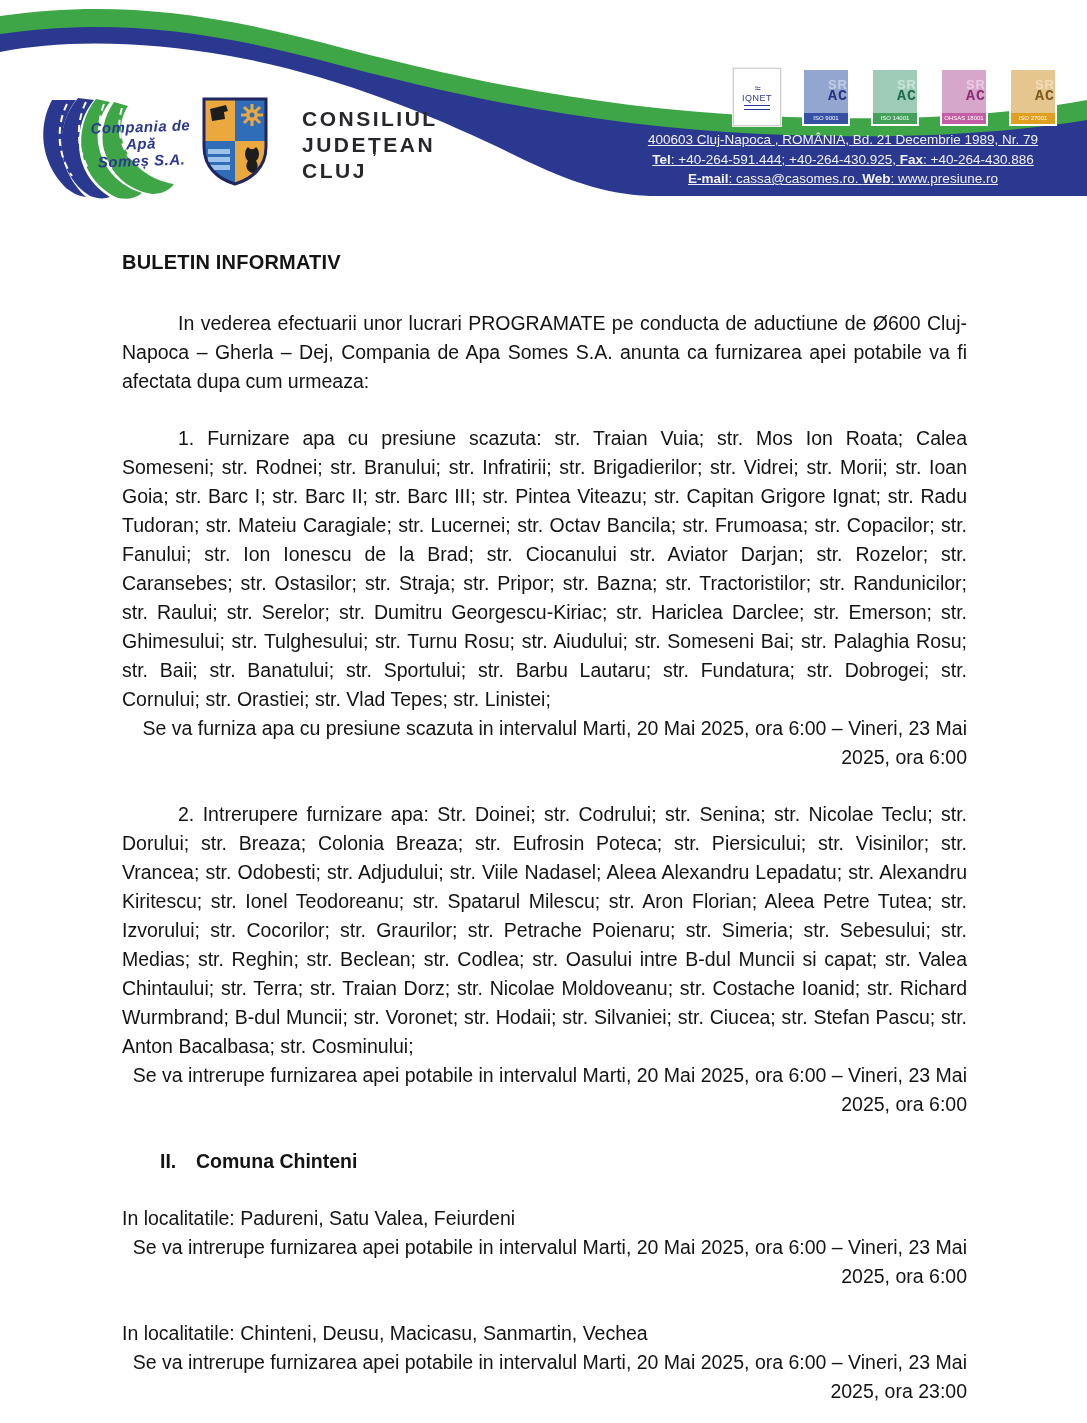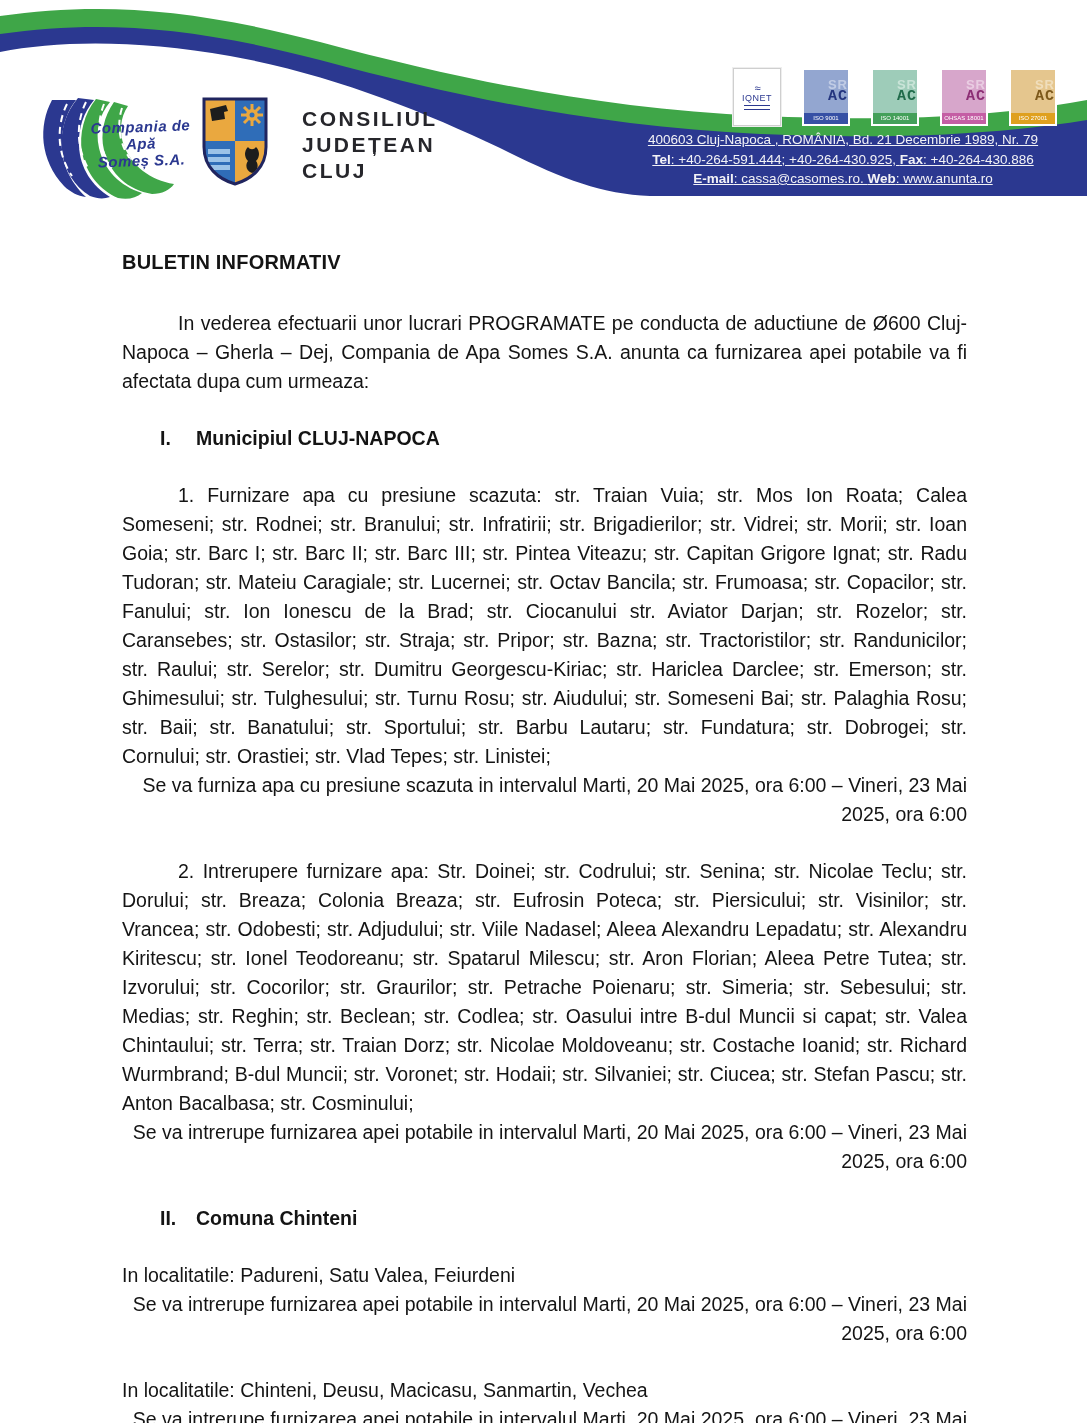--- a/index.html
+++ b/index.html
@@ -187,31 +187,28 @@
         <div class="sr">SR</div>
         <div class="ac">AC</div>
       </div>
       <div class="band">ISO 27001</div>
     </div>
   </div>
 
   <div class="contact">
     <div><span>400603 Cluj-Napoca , ROMÂNIA, Bd. 21 Decembrie 1989, Nr. 79</span></div>
     <div><span class="b">Tel</span><span>: +40-264-591.444; +40-264-430.925, </span><span class="b">Fax</span><span>: +40-264-430.886</span></div>
-    <div><span class="b">E-mail</span><span>: cassa@casomes.ro. </span><span class="b">Web</span><span>: www.anunta.ro</span></div>
+    <div><span class="b">E-mail</span><span>: cassa@casomes.ro. </span><span class="b">Web</span><span>: www.presiune.ro</span></div>
   </div>
 
   <div class="doc">
     <div class="doc-title">BULETIN INFORMATIV</div>
 
     <div class="para mb"><span>In vederea efectuarii unor lucrari </span><span class="b">PROGRAMATE</span><span> pe conducta de aductiune de Ø600 Cluj-Napoca – Gherla – Dej, Compania de Apa Somes S.A. </span><span class="b">anunta ca furnizarea apei potabile va fi afectata dupa cum urmeaza:</span></div>
 
-    <div class="heading">
-      <span class="h-num">I.</span><span>Municipiul CLUJ-NAPOCA</span>
-    </div>
 
     <div class="para"><span class="b">1. Furnizare apa cu presiune scazuta: </span><span>str. Traian Vuia; str. Mos Ion Roata; Calea Someseni; str. Rodnei; str. Branului; str. Infratirii; str. Brigadierilor; str. Vidrei; str. Morii; str. Ioan Goia; str. Barc I; str. Barc II; str. Barc III; str. Pintea Viteazu; str. Capitan Grigore Ignat; str. Radu Tudoran; str. Mateiu Caragiale; str. Lucernei; str. Octav Bancila; str. Frumoasa; str. Copacilor; str. Fanului; str. Ion Ionescu de la Brad; str. Ciocanului str. Aviator Darjan; str. Rozelor; str. Caransebes; str. Ostasilor; str. Straja; str. Pripor; str. Bazna; str. Tractoristilor; str. Randunicilor; str. Raului; str. Serelor; str. Dumitru Georgescu-Kiriac; str. Hariclea Darclee; str. Emerson; str. Ghimesului; str. Tulghesului; str. Turnu Rosu; str. Aiudului; str. Someseni Bai; str. Palaghia Rosu; str. Baii; str. Banatului; str. Sportului; str. Barbu Lautaru; str. Fundatura; str. Dobrogei; str. Cornului; str. Orastiei; str. Vlad Tepes; str. Linistei;</span></div>
     <div class="interval"><span class="b">Se va furniza apa cu presiune scazuta in intervalul Marti, 20 Mai 2025, ora 6:00 – Vineri, 23 Mai 2025, ora 6:00</span></div>
 
     <div class="para"><span class="b">2. Intrerupere furnizare apa: </span><span>Str. Doinei; str. Codrului; str. Senina; str. Nicolae Teclu; str. Dorului; str. Breaza; Colonia Breaza; str. Eufrosin Poteca; str. Piersicului; str. Visinilor; str. Vrancea; str. Odobesti; str. Adjudului; str. Viile Nadasel; Aleea Alexandru Lepadatu; str. Alexandru Kiritescu; str. Ionel Teodoreanu; str. Spatarul Milescu; str. Aron Florian; Aleea Petre Tutea; str. Izvorului; str. Cocorilor; str. Graurilor; str. Petrache Poienaru; str. Simeria; str. Sebesului; str. Medias; str. Reghin; str. Beclean; str. Codlea; str. Oasului intre B-dul Muncii si capat; str. Valea Chintaului; str. Terra; str. Traian Dorz; str. Nicolae Moldoveanu; str. Costache Ioanid; str. Richard Wurmbrand; B-dul Muncii; str. Voronet; str. Hodaii; str. Silvaniei; str. Ciucea; str. Stefan Pascu; str. Anton Bacalbasa; str. Cosminului;</span></div>
     <div class="interval"><span class="b">Se va intrerupe furnizarea apei potabile in intervalul Marti, 20 Mai 2025, ora 6:00 – Vineri, 23 Mai 2025, ora 6:00</span></div>
 
     <div class="heading">
       <span class="h-num">II.</span><span>Comuna Chinteni</span>
     </div>

